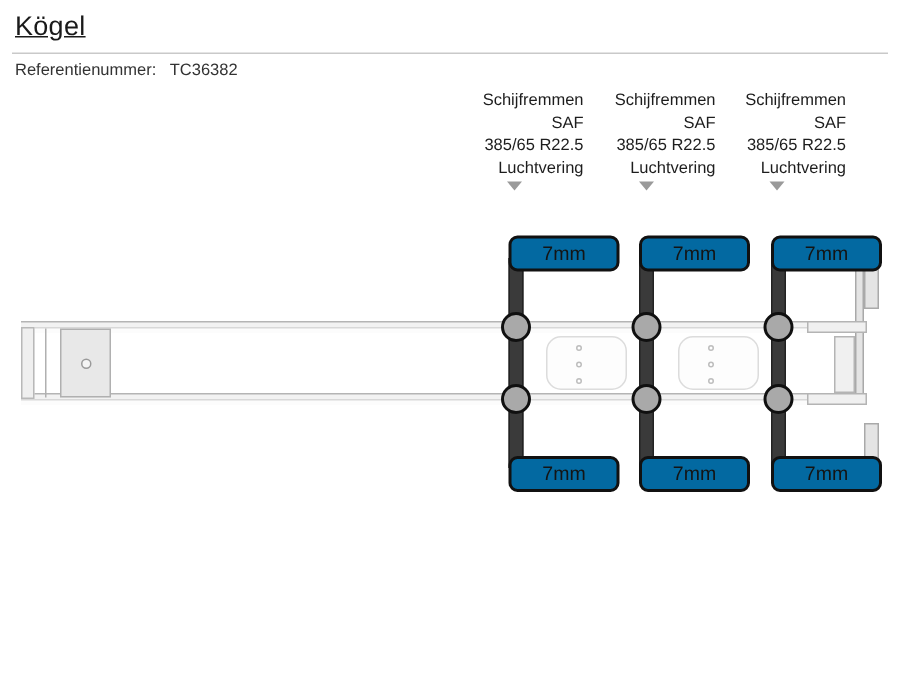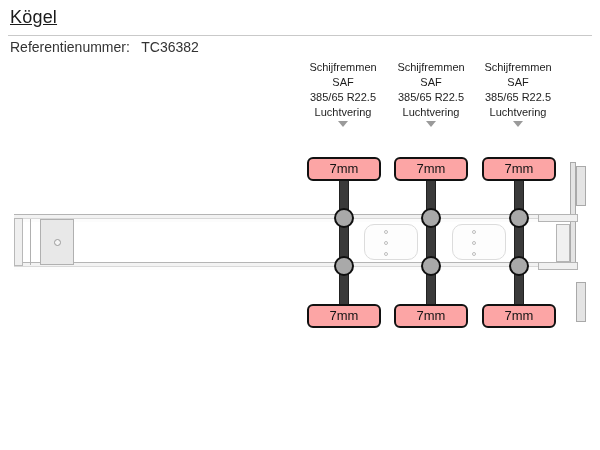--- a/index.html
+++ b/index.html
@@ -40,21 +40,21 @@
     left: 8px;
     top: 35px;
     width: 584px;
     height: 1px;
     background: #c9c9c9;
   }
   #reference-row {
     position: absolute;
     left: 10px;
     top: 40px;
-    font-size: 14px;
+    font-size: 11px;
     color: #333333;
     line-height: 14px;
     white-space: nowrap;
   }
   #reference-row span { display: inline; }
 
   
   #diagram {
     position: absolute;
     left: 0; top: 0;
@@ -64,21 +64,21 @@
 
   
   .axle-annotation {
     position: absolute;
     width: 92px;
     text-align: center;
     font-size: 11px;
     line-height: 15px;
     color: #1d1d1d;
   }
-  .axle-annotation .ann-line { display: block; white-space: nowrap; }
+  .axle-annotation .ann-line { display: block; white-space: nowrap; text-align: right; }
   .ann-arrow {
     display: block;
     width: 0;
     height: 0;
     margin: 1px auto 0 auto;
     border-left: 5px solid transparent;
     border-right: 5px solid transparent;
     border-top: 6px solid #9a9a9a;
   }
 
@@ -167,26 +167,27 @@
     box-sizing: border-box;
   }
 
   
   .tread-badge {
     position: absolute;
     width: 74px;
     height: 24px;
     border: 2px solid #111111;
     border-radius: 6px;
-    background: #fca5a5;
+    background: #0369a1;
     box-sizing: border-box;
     font-size: 13px;
     line-height: 20px;
     text-align: center;
     color: #141414;
+    margin-left: 32px;
   }
 
   
   .rear-post {
     position: absolute;
     background: #e4e4e4;
     border: 1px solid #a9a9a9;
     box-sizing: border-box;
   }
   .rear-bar {

